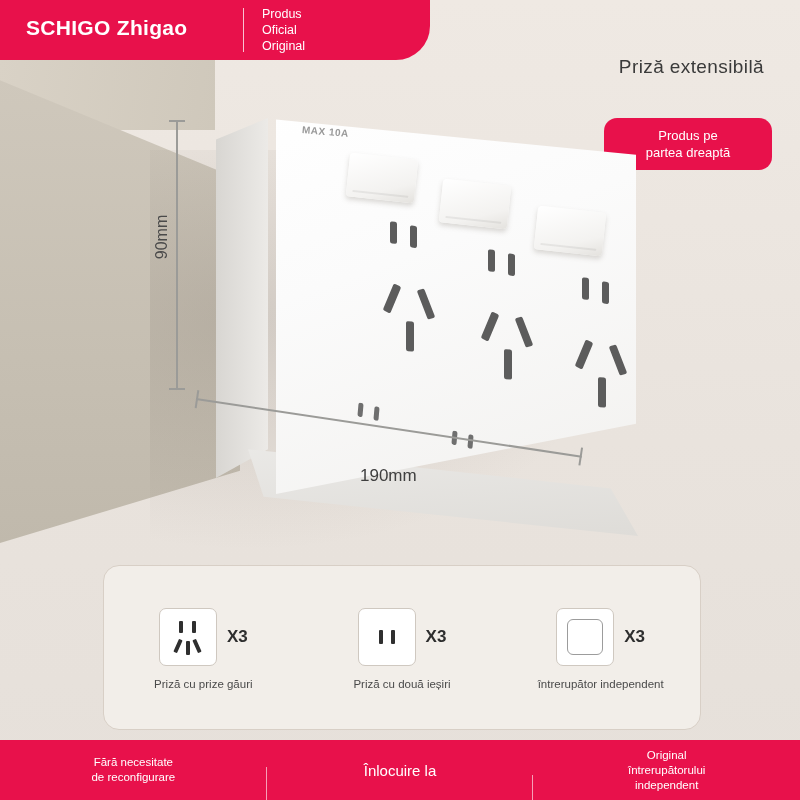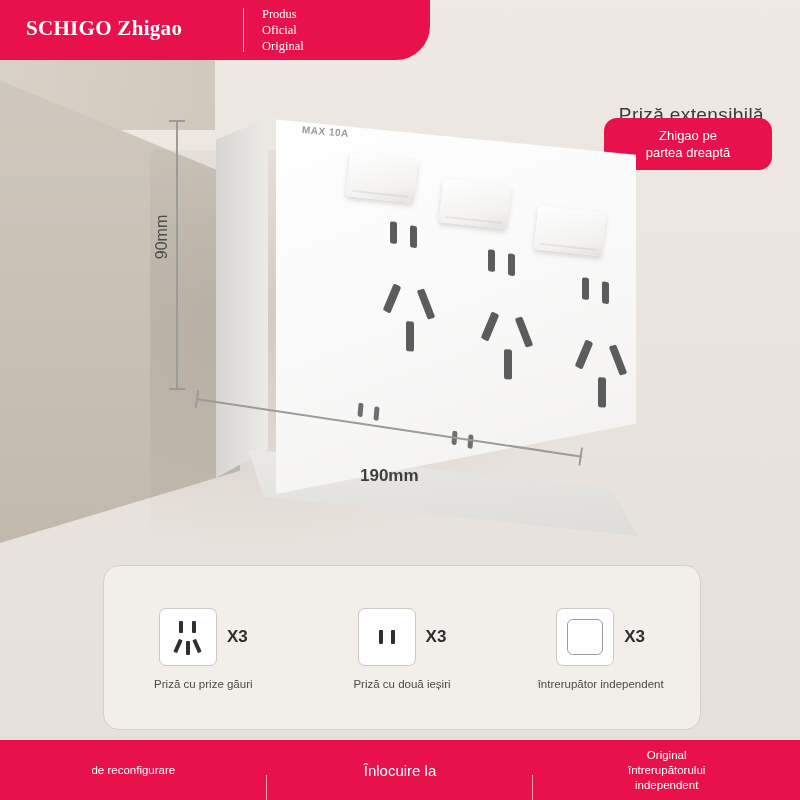--- a/index.html
+++ b/index.html
@@ -24,21 +24,20 @@
   
   .top-banner {
     position: absolute;
     left: 0;
     top: 0;
     width: 430px;
     height: 60px;
     background: #e8114b;
     border-bottom-right-radius: 34px;
     z-index: 20;
-    font-family: Liberation Serif, serif;
   }
   .brand {
     position: absolute;
     left: 26px;
     top: 16px;
     color: #ffffff;
     font-size: 21px;
     font-weight: bold;
     letter-spacing: 0.3px;
   }
@@ -62,21 +61,20 @@
   }
 
   
   .headline {
     position: absolute;
     right: 36px;
     top: 56px;
     color: #3a3a3a;
     font-size: 19px;
     letter-spacing: 0.4px;
-    margin-top: 48px;
   }
 
   
   .callout {
     position: absolute;
     right: 28px;
     top: 118px;
     width: 156px;
     padding: 9px 6px;
     background: #e8114b;
@@ -300,21 +298,20 @@
   }
   .dim-h::before { left: 0; }
   .dim-h::after { right: 0; }
   .dim-h-label {
     position: absolute;
     left: 360px;
     top: 466px;
     color: #3f3f3f;
     font-size: 17px;
     z-index: 9;
-    font-weight: bold;
   }
 
   
   .card {
     position: absolute;
     left: 103px;
     top: 565px;
     width: 596px;
     height: 163px;
     background: #f2eee9;
@@ -423,21 +420,21 @@
     <div class="banner-sub">
       <div>Produs</div>
       <div>Oficial</div>
       <div>Original</div>
     </div>
   </div>
 
   <div class="headline">Priză extensibilă</div>
 
   <div class="callout">
-    <div>Zhigao pe</div>
+    <div>Produs pe</div>
     <div>partea dreaptă</div>
   </div>
 
   <div class="wall-top"></div>
   <div class="wall-shape"></div>
   <div class="wall-shadow"></div>
 
   <div class="socket">
     <div class="side"></div>
     <div class="bottom-face"></div>
@@ -530,20 +527,21 @@
         </div>
         <div class="flabel">întrerupător independent</div>
       </div>
 
     </div>
   </div>
 
 
   <div class="footer">
     <div class="fcol">
+      <div>Fără necesitate</div>
       <div>de reconfigurare</div>
       <div class="fsep"></div>
     </div>
     <div class="fcol big">
       <div>Înlocuire la</div>
       <div class="fsep"></div>
     </div>
     <div class="fcol">
       <div>Original</div>
       <div>întrerupătorului</div>

